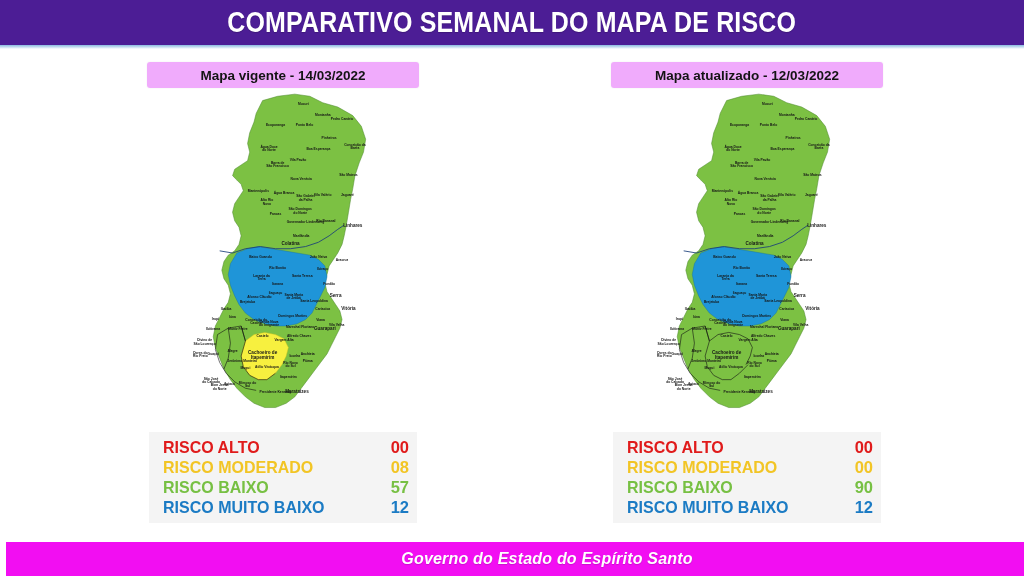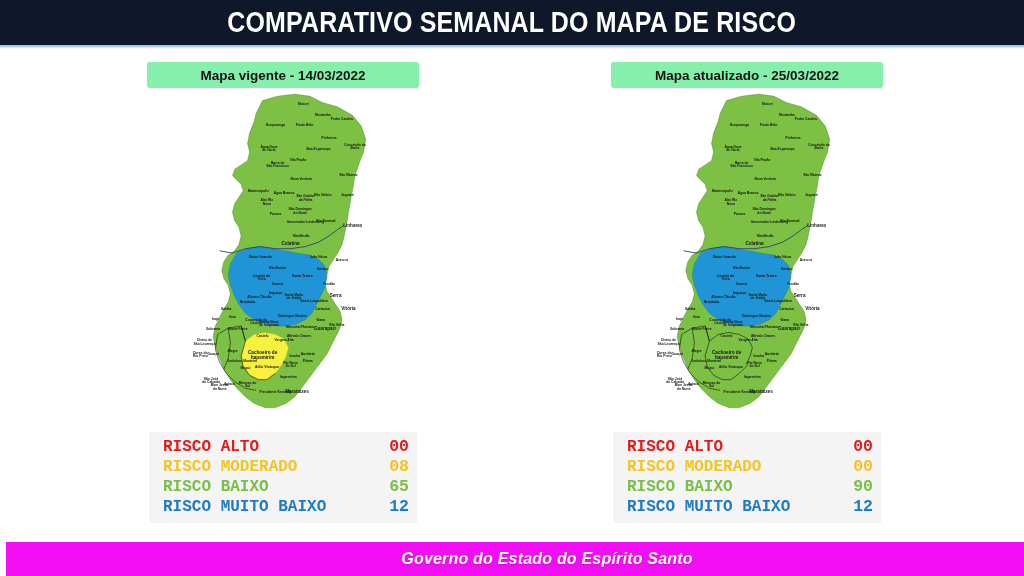--- a/index.html
+++ b/index.html
@@ -6,21 +6,21 @@
   body{
     width:1024px;height:576px;
     background:#ffffff;
     font-family:"Liberation Sans", sans-serif;
     overflow:hidden;
     position:relative;
   }
   
   #header-bar{
     position:absolute;left:0;top:0;width:1024px;height:45px;
-    background:#0f172a;
+    background:#4c1d95;
     display:flex;align-items:center;justify-content:center;
   }
   #header-bar::after{
     content:"";position:absolute;left:0;bottom:-4px;width:1024px;height:4px;
     background:linear-gradient(#8ab9e0,#ffffff);
   }
   #header-title{
     color:#ffffff;
     font-size:29px;
     font-weight:bold;
@@ -31,21 +31,21 @@
     text-shadow:0 1px 1px rgba(0,0,0,.18);
   }
   
   .panel{position:absolute;top:52px;width:470px;height:480px;}
   #panel-left{left:48px;}
   #panel-right{left:512px;}
 
   .map-title-box{
     margin:10px auto 0 auto;
     width:272px;height:26px;
-    background:#86efac;
+    background:#f0abfc;
     border-radius:3px;
     display:flex;align-items:center;justify-content:center;
     box-shadow:0 0 0 1px rgba(0,0,0,.015);
   }
   .map-title-text{
     font-size:13.5px;font-weight:bold;color:#141414;white-space:nowrap;
   }
 
   .map-wrap{
     position:relative;width:470px;height:330px;margin-top:4px;
@@ -57,21 +57,21 @@
     position:absolute;left:0;top:380px;width:470px;height:95px;
   }
   .legend-inner{
     margin:0 auto;width:268px;
     background:#f4f4f4;
     padding:5px 8px 6px 14px;
     box-sizing:border-box;
   }
   .legend-row{
     display:flex;align-items:baseline;justify-content:space-between;
-    font-weight:bold;font-size:16.5px;line-height:20px;white-space:nowrap;font-family:Liberation Mono, monospace;
+    font-weight:bold;font-size:16.5px;line-height:20px;white-space:nowrap;
   }
   .legend-row .lbl{transform:scaleX(.97);transform-origin:left;}
   .legend-row .val{margin-left:0;}
 
   
   #footer-bar{
     position:absolute;left:6px;bottom:0;width:1018px;height:34px;
     background:#f20ef2;
     display:flex;align-items:center;justify-content:center;padding-left:32px;
   }
@@ -215,33 +215,33 @@
         <div class="legend-row" style="color: rgb(224, 27, 27);">
           <span class="lbl">RISCO ALTO</span>
           <span class="val">00</span>
         </div>
         <div class="legend-row" style="color: rgb(242, 197, 37);">
           <span class="lbl">RISCO MODERADO</span>
           <span class="val">08</span>
         </div>
         <div class="legend-row" style="color: rgb(119, 192, 67);">
           <span class="lbl">RISCO BAIXO</span>
-          <span class="val">65</span>
+          <span class="val">57</span>
         </div>
         <div class="legend-row" style="color: rgb(27, 123, 196);">
           <span class="lbl">RISCO MUITO BAIXO</span>
           <span class="val">12</span>
         </div>
       </div>
   </div>
 </div>
 
 <div class="panel" id="panel-right">
   <div class="map-title-box">
-    <span class="map-title-text">Mapa atualizado - 25/03/2022</span>
+    <span class="map-title-text">Mapa atualizado - 12/03/2022</span>
   </div>
   <div class="map-wrap">
     <svg width="300" height="322" viewBox="0 0 170 300">
       <g>
         <path fill="#7cc143" stroke="#4e8a2f" stroke-width=".5" d="M60 20 L66 8 L80 4 L96 2 L110 4 L122 10 L136 14 L150 22 L158 32 L162 44 L160 56 L156 66
              L152 78 L150 90 L148 100 L146 112 L144 124 L142 134 L140 142 L136 150 L132 156 L128 162
              L126 170 L124 178 L126 186 L130 192 L134 198 L138 204 L140 212 L138 220 L134 228 L130 236
              L126 244 L120 252 L114 260 L108 268 L102 276 L96 284 L88 290 L78 294 L68 294 L58 290
              L50 284 L42 276 L36 268 L30 258 L26 248 L22 238 L20 228 L22 218 L26 210 L30 202 L34 196
              L36 188 L34 180 L30 174 L28 166 L30 158 L34 152 L40 148 L44 142 L46 134 L44 126 L40 120

